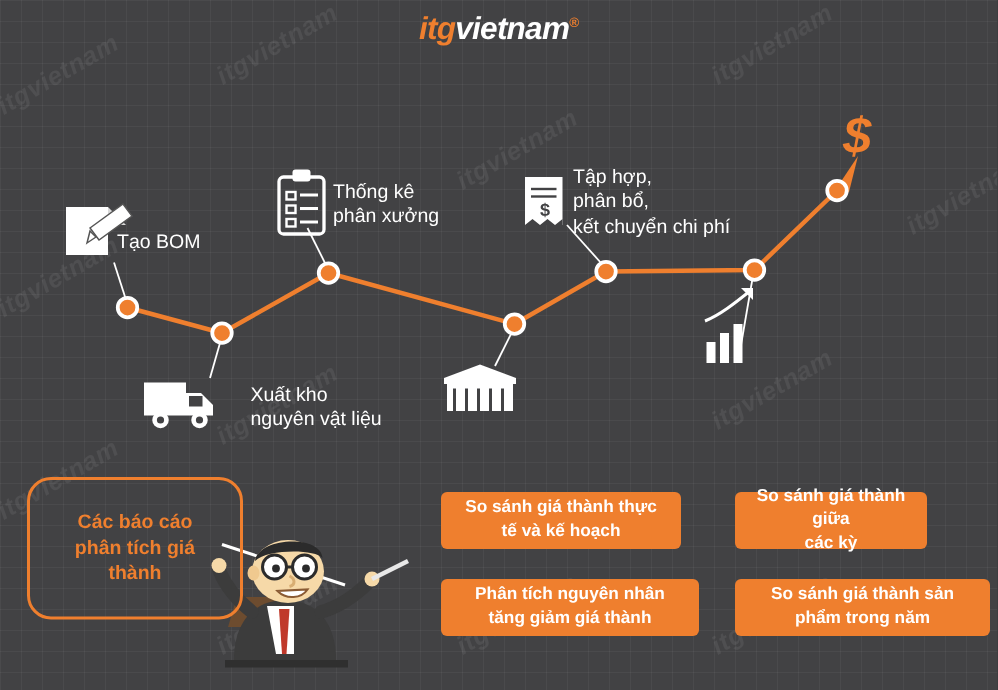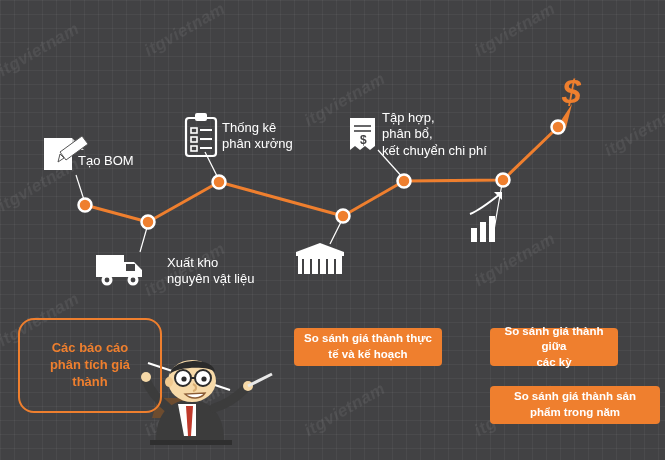--- a/index.html
+++ b/index.html
@@ -119,20 +119,23 @@
   <div class="wm" style="left:140px; top:20px;">itgvietnam</div>
   <div class="wm" style="left:140px; top:260px;">itgvietnam</div>
   <div class="wm" style="left:140px; top:400px;">itgvietnam</div>
   <div class="wm" style="left:300px; top:90px;">itgvietnam</div>
   <div class="wm" style="left:300px; top:400px;">itgvietnam</div>
   <div class="wm" style="left:470px; top:20px;">itgvietnam</div>
   <div class="wm" style="left:470px; top:250px;">itgvietnam</div>
   <div class="wm" style="left:470px; top:400px;">itgvietnam</div>
   <div class="wm" style="left:600px; top:120px;">itgvietnam</div>
 
+  <div class="brand">
+    <span class="itg">itg</span><span class="vn">vietnam</span><span class="tm">®</span>
+  </div>
 
 
   <svg class="graph" viewBox="0 0 665 460">
 
     <polyline points="85,205 148,222 219,182 343,216 404,181 503,180 558,127" fill="none" stroke="#ef7f2e" stroke-width="3" stroke-linejoin="round" stroke-linecap="round"></polyline>
 
     <path d="M552,134 L572,104 L566,128 Z" fill="#ef7f2e"></path>
 
     <line x1="76" y1="175" x2="85" y2="203" stroke="#ffffff" stroke-width="1.2"></line>
     <line x1="148" y1="224" x2="140" y2="252" stroke="#ffffff" stroke-width="1.2"></line>
@@ -250,20 +253,22 @@
   <div class="node-label" style="left:222px; top:120px;">Thống kê
 phân xưởng</div>
   <div class="node-label" style="left:382px; top:110px;">Tập hợp,
 phân bổ,
 kết chuyển chi phí</div>
 
   <div class="callout" style="left:18px; top:318px; width:128px;">Các báo cáo
 phân tích giá
 thành</div>
 
-  <div class="tagbox" style="left:294px; top:328px; width:148px; height:38px;">So sánh giá thành thực
+  <div class="tagbox" style="left:294px; top:328px; width:160px; height:38px;">So sánh giá thành thực
 tế và kế hoạch</div>
   <div class="tagbox" style="left:490px; top:328px; width:128px; height:38px;">So sánh giá thành giữa
 các kỳ</div>
+  <div class="tagbox" style="left:294px; top:386px; width:172px; height:38px;">Phân tích nguyên nhân
+tăng giảm giá thành</div>
   <div class="tagbox" style="left:490px; top:386px; width:170px; height:38px;">So sánh giá thành sản
 phẩm trong năm</div>
 
 </div>
 
 </body></html>

